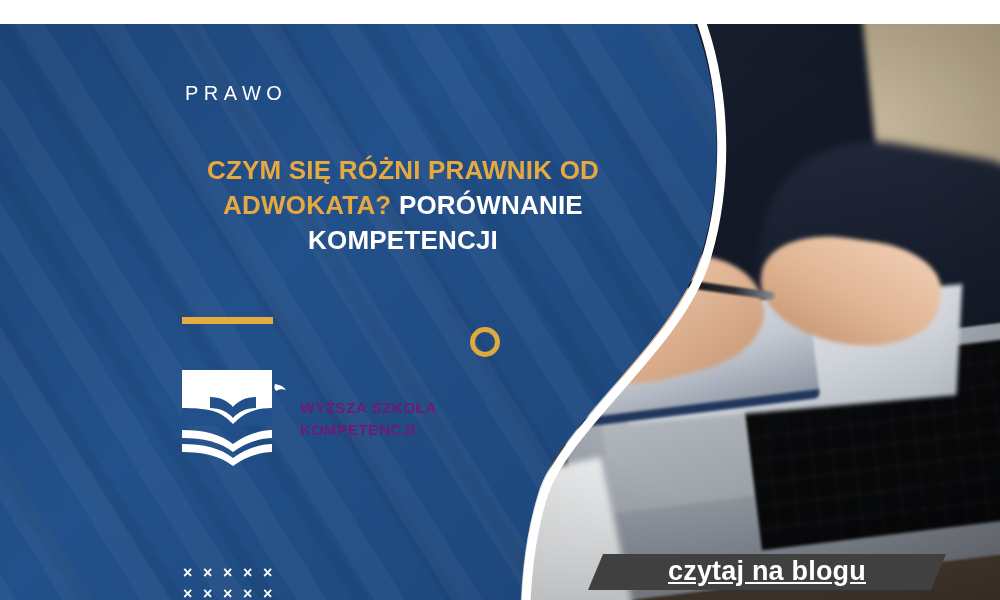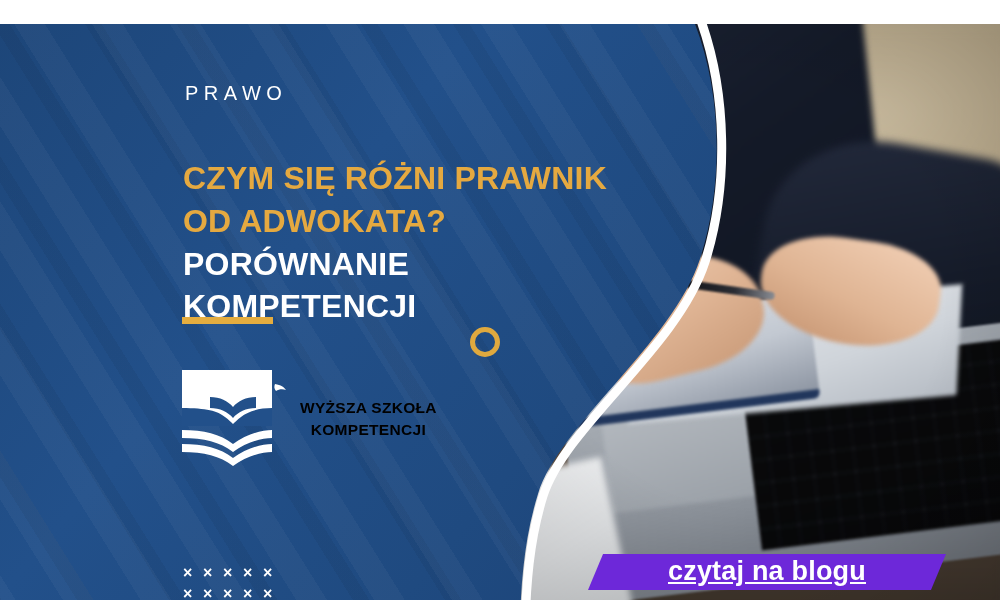--- a/index.html
+++ b/index.html
@@ -198,24 +198,25 @@
     left: 185px; top: 58px;
     color: #ffffff;
     font-size: 20px;
     font-weight: 400;
     letter-spacing: 5.5px;
   }
   .headline {
     position: absolute;
     left: 183px; top: 112px;
     width: 440px;
-    font-size: 32px;
+    font-size: 26px;
     font-weight: 700;
     line-height: 1.33;
     letter-spacing: .2px;
+    text-align: center;
   }
   .hl-gold { color: #E5A940; }
   .hl-white { color: #ffffff; }
 
   
   .gold-rule {
     position: absolute;
     left: 182px; top: 293px;
     width: 91px; height: 7px;
     background: #E5AD3F;
@@ -234,26 +235,25 @@
   .logo {
     position: absolute;
     left: 180px; top: 340px;
     display: flex;
     align-items: flex-start;
   }
   .logo-mark { width: 106px; height: 106px; display: block; }
   .logo-text {
     margin-left: 14px;
     margin-top: 33px;
-    color: #000000;
+    color: #701a75;
     font-size: 15.5px;
     font-weight: 700;
     line-height: 1.42;
     letter-spacing: .3px;
-    text-align: center;
   }
   .logo-text div { white-space: nowrap; }
 
   
   .xpattern {
     position: absolute;
     left: 183px; top: 538px;
     display: grid;
     grid-template-columns: repeat(5, 20px);
     grid-auto-rows: 21px;
@@ -265,21 +265,21 @@
     font-weight: 700;
     line-height: 21px;
     text-align: left;
   }
 
   
   .cta {
     position: absolute;
     left: 588px; top: 530px;
     width: 358px; height: 36px;
-    background: #6d28d9;
+    background: #404040;
     clip-path: polygon(4.2% 0%, 100% 0%, 95.8% 100%, 0% 100%);
     display: flex;
     align-items: center;
     justify-content: center;
     color: #ffffff;
     font-size: 27px;
     font-weight: 700;
     letter-spacing: .2px;
     box-sizing: border-box;
     padding-bottom: 2px;

